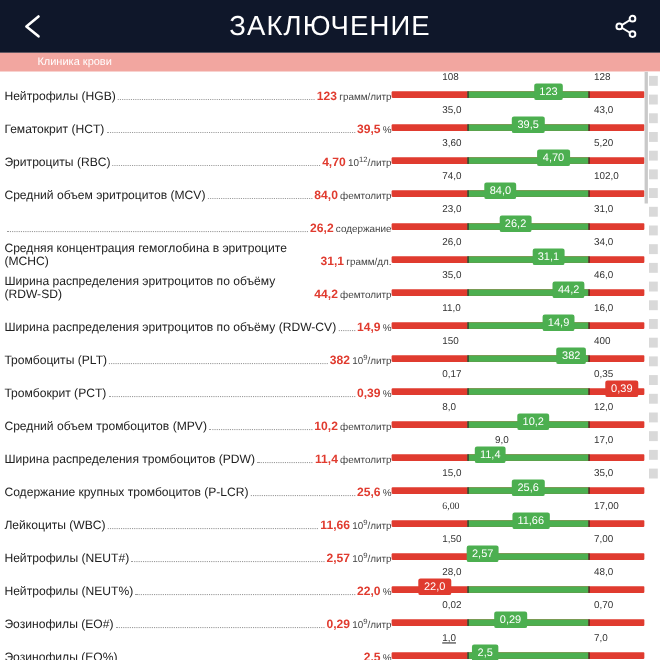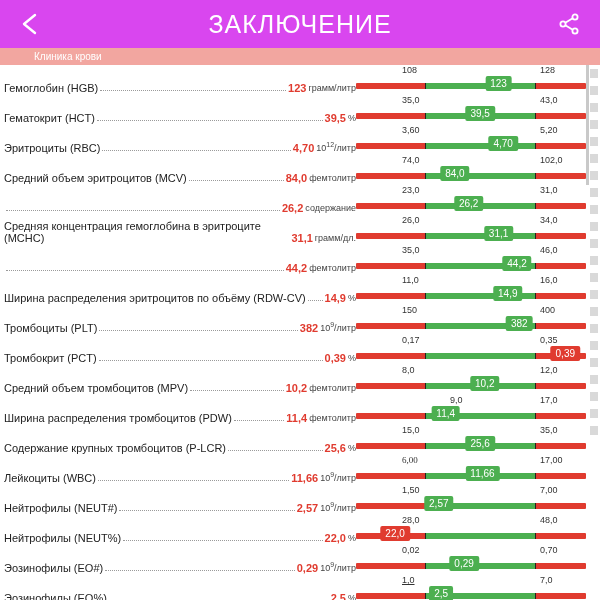--- a/index.html
+++ b/index.html
@@ -13,21 +13,21 @@
   .app {
     width: 600px; height: 600px;
     position: relative;
     display: flex;
     flex-direction: column;
     background: #ffffff;
   }
   
   .header {
     height: 48px;
-    background: #d946ef;
+    background: #0f172a;
     display: flex;
     align-items: center;
     justify-content: space-between;
     padding: 0 14px;
     flex: 0 0 48px;
   }
   .hdr-title {
     color: #ffffff;
     font-size: 25px;
     letter-spacing: 1px;
@@ -212,21 +212,21 @@
 
   <div class="section-bar">
     <span class="label">Клиника крови</span>
   </div>
 
   <div class="body">
     <div class="rows" id="rows">
         <div class="row">
           <div class="left">
             <div class="name-line">
-              <span class="name">Гемоглобин (HGB)</span>
+              <span class="name">Нейтрофилы (HGB)</span>
               <span class="dots"></span>
               <span class="val">123</span>
               <span class="unit">грамм/литр</span>
             </div>
           </div>
           <div class="gauge">
             <div class="bar"></div>
             <div class="green-zone" style="left: 30%; width: 48%; top: 18px; height: 6px;"></div>
             <div class="ticks" style="left: 30%;"></div>
             <div class="ticks" style="left: 78%;"></div>
@@ -325,20 +325,21 @@
             <div class="ticks" style="left: 30%;"></div>
             <div class="ticks" style="left: 78%;"></div>
             <div class="lim" style="left: 20%;">26,0</div>
             <div class="lim" style="left: 80%;">34,0</div>
             <div class="pill" style="left: 62%;">31,1</div>
           </div>
         </div>
         <div class="row">
           <div class="left">
             <div class="name-line">
+              <span class="name">Ширина распределения эритроцитов по объёму (RDW-SD)</span>
               <span class="dots"></span>
               <span class="val">44,2</span>
               <span class="unit">фемтолитр</span>
             </div>
           </div>
           <div class="gauge">
             <div class="bar"></div>
             <div class="green-zone" style="left: 30%; width: 48%; top: 18px; height: 6px;"></div>
             <div class="ticks" style="left: 30%;"></div>
             <div class="ticks" style="left: 78%;"></div>

